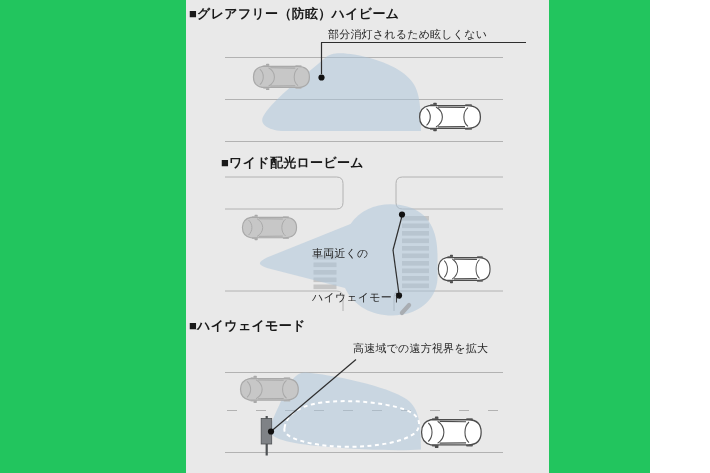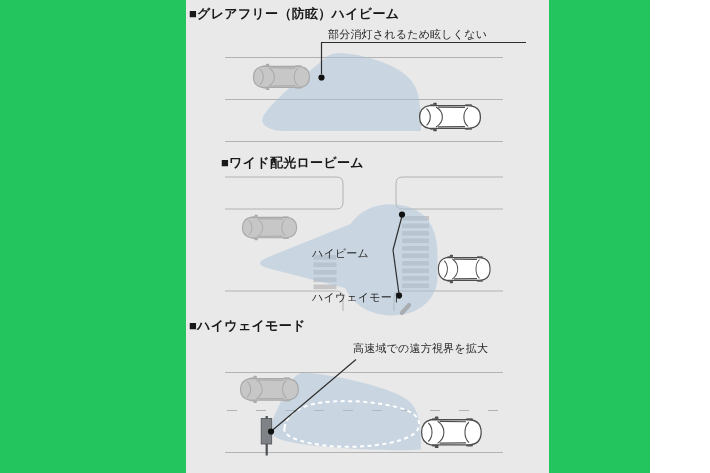--- a/index.html
+++ b/index.html
@@ -135,21 +135,21 @@
         <circle class="dot" cx="271" cy="431.5" r="3.1"></circle>
       </g>
     </g>
   </svg>
 
   <div id="title-1" class="txt title">■グレアフリー（防眩）ハイビーム</div>
   <div id="note-1" class="txt note">部分消灯されるため眩しくない</div>
 
   <div id="title-2" class="txt title">■ワイド配光ロービーム</div>
   <div id="note-2" class="txt note">
-    <div>ハイビーム</div>
+    <div>車両近くの</div>
     <div>ハイウェイモード</div>
   </div>
 
   <div id="title-3" class="txt title">■ハイウェイモード</div>
   <div id="note-3" class="txt note">高速域での遠方視界を拡大</div>
   <div id="sign-label" class="txt note">標識</div>
 
 </div>
 
 </body></html>

